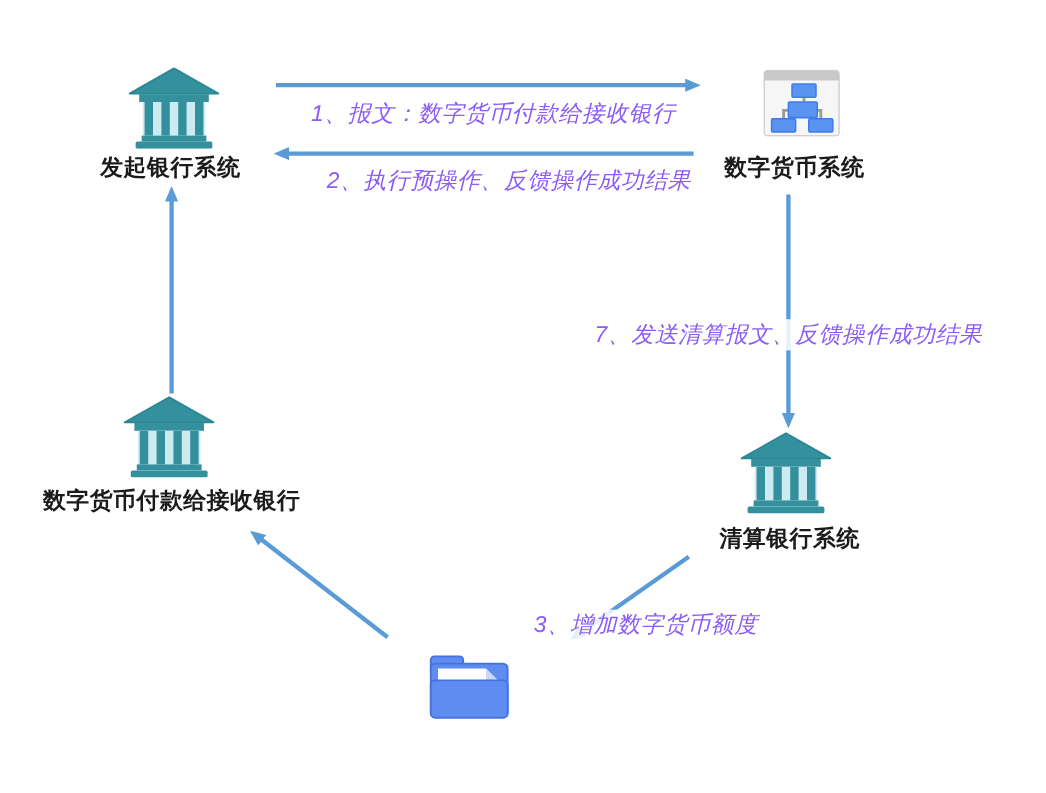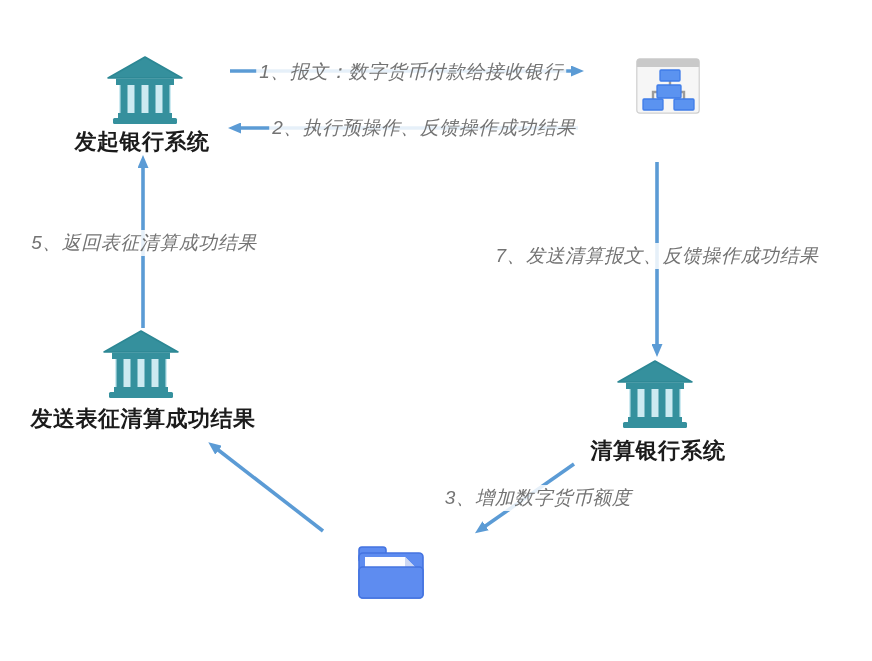--- a/index.html
+++ b/index.html
@@ -4,26 +4,26 @@
 <style>
   html,body{margin:0;padding:0;background:#fff;}
   .canvas{
     position:relative;width:872px;height:661px;background:#ffffff;overflow:hidden;
     font-family:"Liberation Sans","DejaVu Sans",sans-serif;
   }
   svg.arrows{position:absolute;left:0;top:0;}
   .icon{position:absolute;display:block;line-height:0;}
   .nlabel{
     position:absolute;transform:translateX(-50%);white-space:nowrap;
-    font-size:22px;font-weight:600;color:#1b1b1b;letter-spacing:0.5px;
+    font-size:19px;font-weight:600;color:#1b1b1b;letter-spacing:0.5px;
   }
   .elabel{
     position:absolute;transform:translate(-50%,-50%);white-space:nowrap;
-    font-size:19px;font-style:italic;color:#737373;letter-spacing:0.5px;
-    background:rgba(255,255,255,0.85);padding:0 3px;
+    font-size:19px;font-style:italic;color:#8b5cf6;letter-spacing:0.5px;
+    background:rgba(255,255,255,0.85);padding:0 3px;margin-top:23px;
   }
 </style>
 </head>
 <body>
 
 <div class="canvas">
 
   <svg class="arrows" width="872" height="661">
     <defs>
       <marker id="ah" viewBox="0 0 13 11" markerWidth="13" markerHeight="11" refX="2" refY="5.5" orient="auto" markerUnits="userSpaceOnUse">
@@ -104,22 +104,22 @@
     <svg width="74" height="60" viewBox="0 0 74 60">
       <rect x="5" y="4" width="27" height="15" rx="3" fill="#5E8CF0" stroke="#4473E0" stroke-width="1.6"></rect>
       <rect x="5" y="10" width="64" height="45" rx="4" fill="#5E8CF0" stroke="#4473E0" stroke-width="1.6"></rect>
       <path d="M11,14 H51 L61,24 V40 H11 Z" fill="#FDFDFF"></path>
       <path d="M51,14 V24 H61 Z" fill="#CCD7F3"></path>
       <rect x="5" y="24" width="64" height="31" rx="3.5" fill="#5E8CF0" stroke="#4473E0" stroke-width="1.6"></rect>
     </svg>
   </span>
 
   <div class="nlabel" style="left:142px;top:127px">发起银行系统</div>
-  <div class="nlabel" style="left:143px;top:404px">发送表征清算成功结果</div>
+  <div class="nlabel" style="left:662px;top:127px">数字货币系统</div>
+  <div class="nlabel" style="left:143px;top:404px">数字货币付款给接收银行</div>
   <div class="nlabel" style="left:658px;top:436px">清算银行系统</div>
 
   <div class="elabel" style="left:411px;top:72px">1、报文：数字货币付款给接收银行</div>
   <div class="elabel" style="left:424px;top:128px">2、执行预操作、反馈操作成功结果</div>
   <div class="elabel" style="left:657px;top:256px">7、发送清算报文、反馈操作成功结果</div>
   <div class="elabel" style="left:538px;top:498px">3、增加数字货币额度</div>
-  <div class="elabel" style="left:144px;top:243px">5、返回表征清算成功结果</div>
 
 </div>
 
 </body></html>

